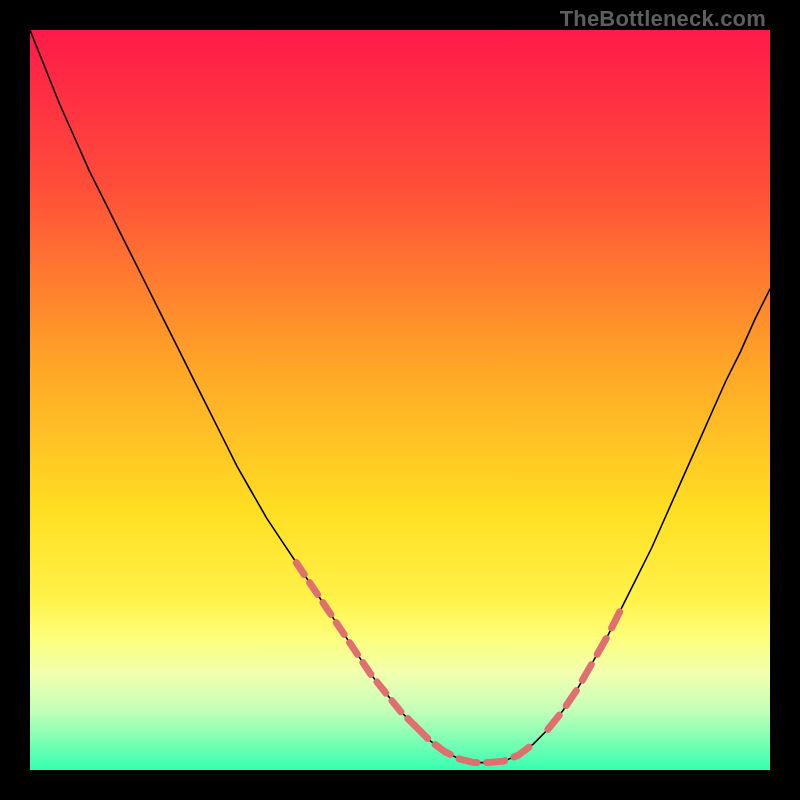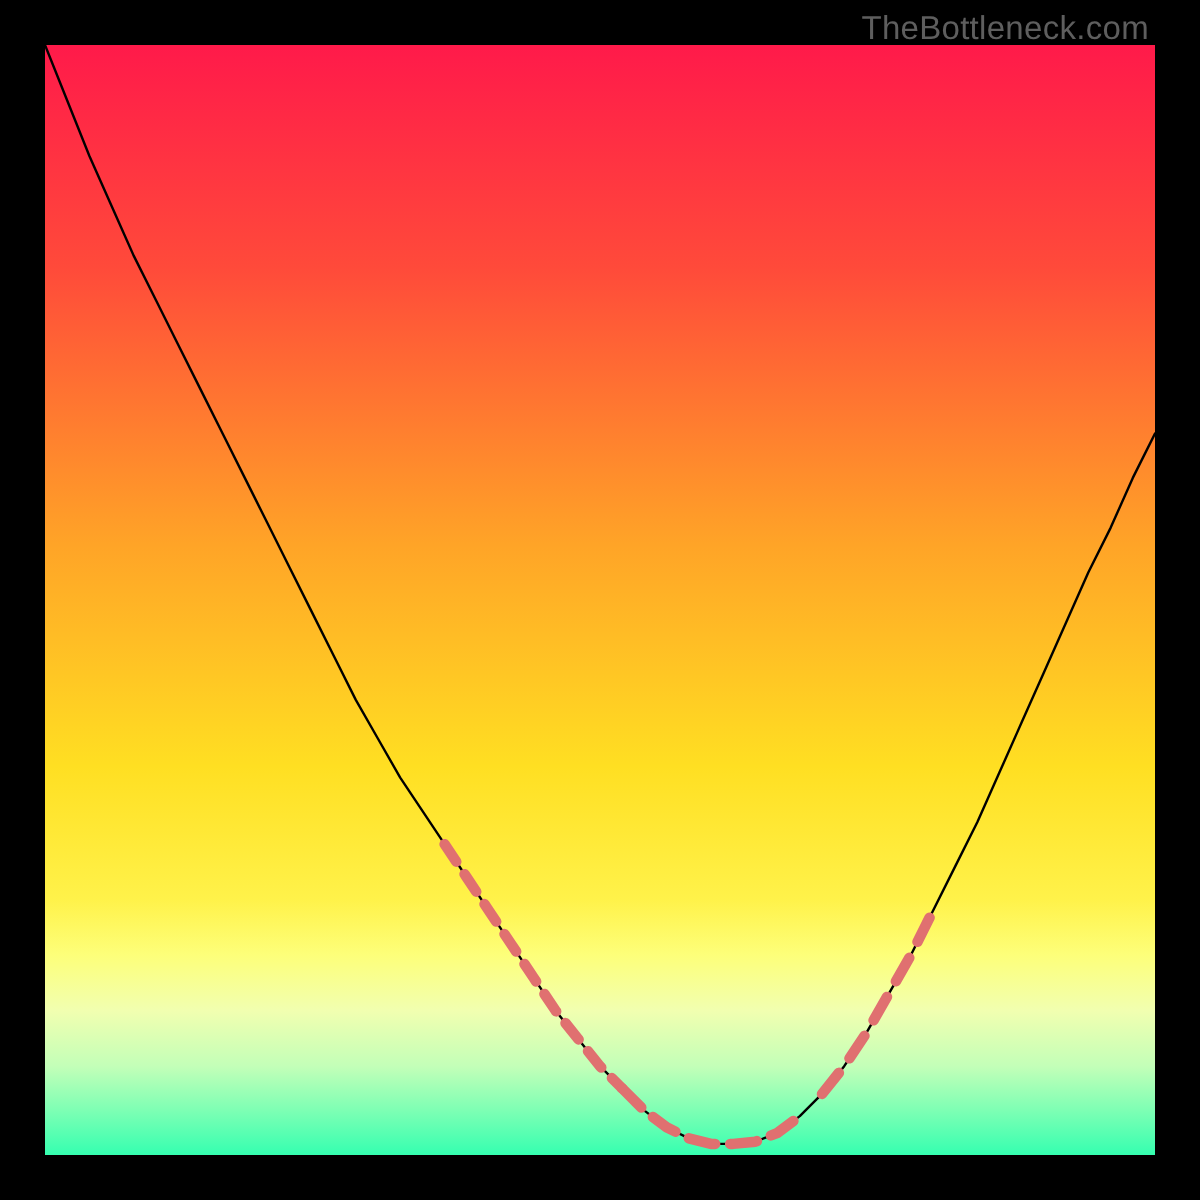--- a/index.html
+++ b/index.html
@@ -25,21 +25,21 @@
     top: 0;
     width: 740px;
     height: 740px;
   }
   .watermark {
     position: absolute;
     top: 6px;
     right: 34px;
     color: #5e5e5e;
     font-size: 22px;
-    font-weight: 400;
+    font-weight: 700;
     letter-spacing: 0.2px;
     user-select: none;
   }
 </style>
 </head>
 <body>
 
 <div class="watermark">TheBottleneck.com</div>
 
 <div class="frame">

